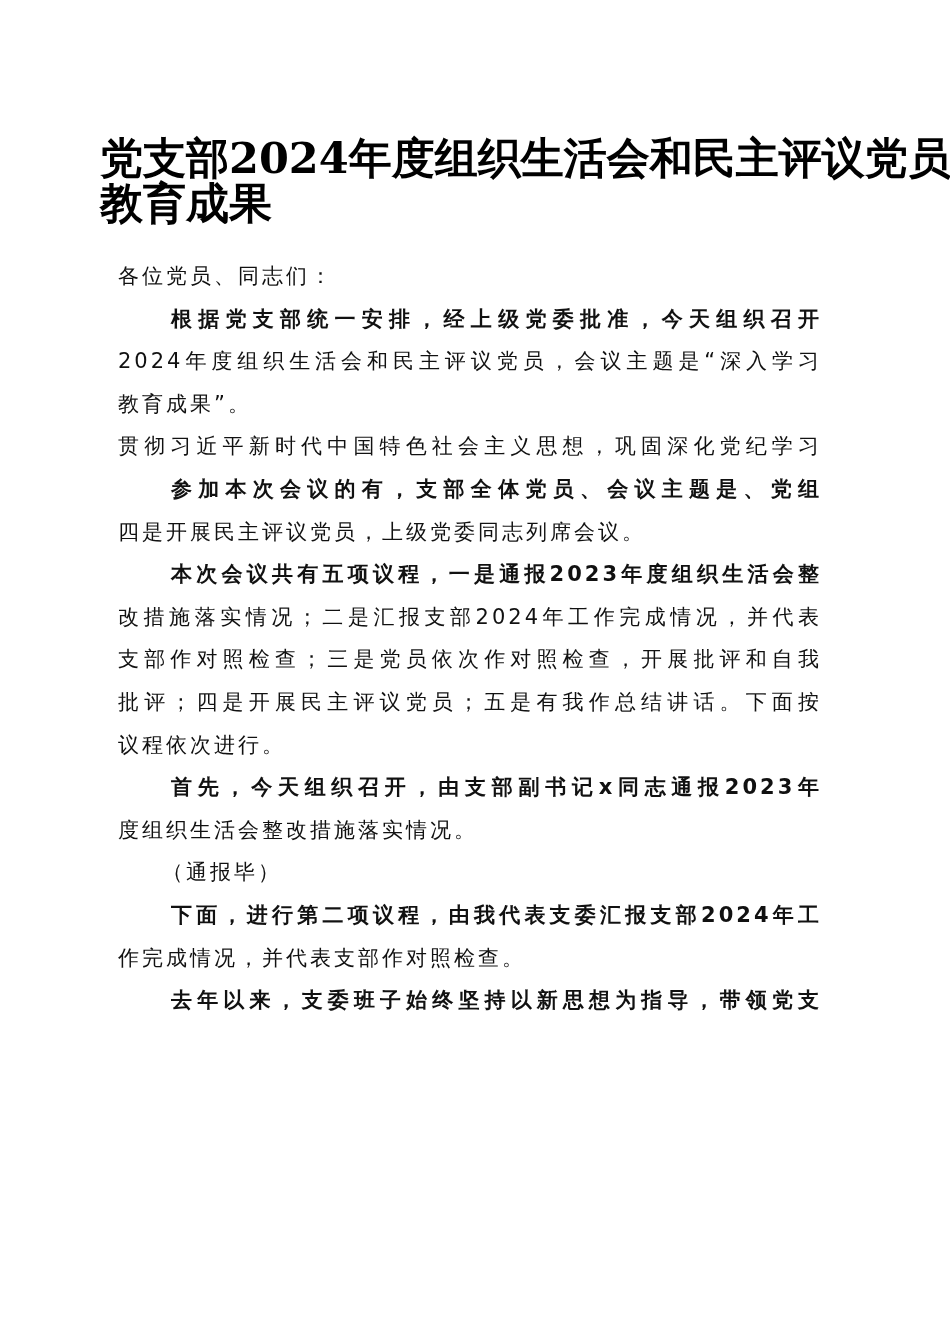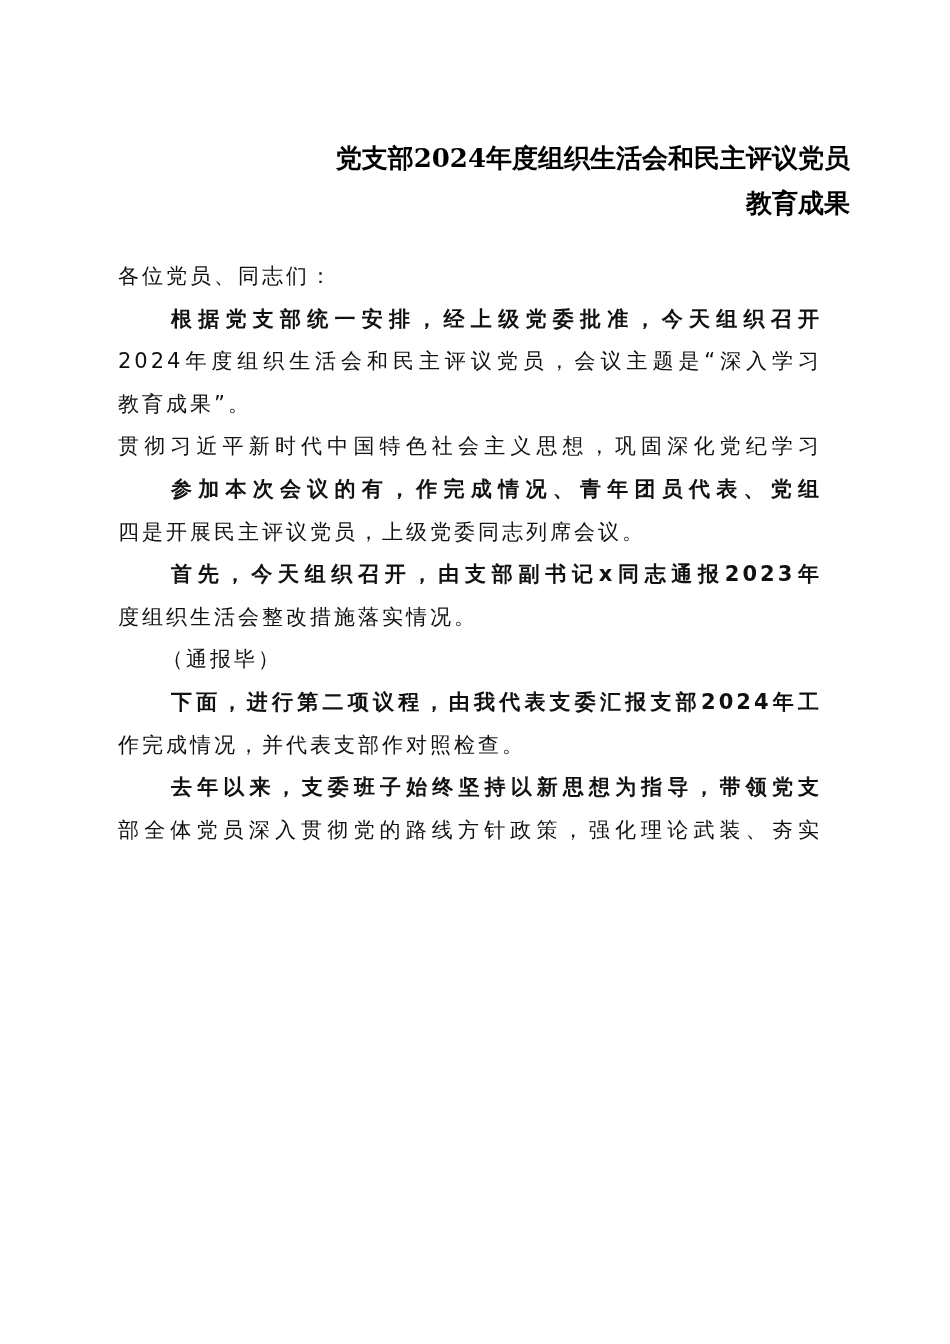--- a/index.html
+++ b/index.html
@@ -2,23 +2,23 @@
 <html><head>
 <meta charset="utf-8">
 <style>
   html, body { margin: 0; padding: 0; background: #ffffff; }
   body { width: 950px; height: 1344px; position: relative; overflow: hidden; }
   .page {
     position: absolute; left: 0; top: 0; width: 950px; height: 1344px; background: #ffffff;
   }
   .title {
     position: absolute; left: 100px; width: 750px; top: 136px;
-    text-align: right;
+    text-align: left;
     font-family: "DejaVu Serif", "Liberation Serif", serif;
-    font-weight: bold; font-size: 26px; line-height: 45px; color: #000;
+    font-weight: bold; font-size: 43px; line-height: 45px; color: #000;
     letter-spacing: 0px;
   }
   .title div { white-space: nowrap; }
   .body {
     position: absolute; left: 118px; width: 704px; top: 255px;
     font-family: "DejaVu Sans", "Liberation Sans", sans-serif;
     font-size: 21px; line-height: 42.6px; color: #111;
     letter-spacing: 3px;
   }
   .line { display: block; height: 42.6px; white-space: nowrap; text-align: justify; text-align-last: justify; }
@@ -40,37 +40,43 @@
     <span class="line last">各位党员、同志们：</span>
 
     <div>
       <span class="line indent">根据党支部统一安排，经上级党委批准，今天组织召开</span>
       <span class="line">2024年度组织生活会和民主评议党员，会议主题是“深入学习</span>
       <span class="line last">教育成果”。</span>
       <span class="line">贯彻习近平新时代中国特色社会主义思想，巩固深化党纪学习</span>
     </div>
 
     <div>
-      <span class="line indent">参加本次会议的有，作完成情况、青年团员代表、党组</span>
+      <span class="line indent">参加本次会议的有，支部全体党员、会议主题是、党组</span>
       <span class="line last">四是开展民主评议党员，上级党委同志列席会议。</span>
     </div>
 
+    <div>
+      <span class="line indent">本次会议共有五项议程，一是通报2023年度组织生活会整</span>
+      <span class="line">改措施落实情况；二是汇报支部2024年工作完成情况，并代表</span>
+      <span class="line">支部作对照检查；三是党员依次作对照检查，开展批评和自我</span>
+      <span class="line">批评；四是开展民主评议党员；五是有我作总结讲话。下面按</span>
+      <span class="line last">议程依次进行。</span>
+    </div>
 
     <div>
       <span class="line indent">首先，今天组织召开，由支部副书记x同志通报2023年</span>
       <span class="line last">度组织生活会整改措施落实情况。</span>
     </div>
 
     <div>
       <span class="line last indent1">（通报毕）</span>
     </div>
 
     <div>
       <span class="line indent">下面，进行第二项议程，由我代表支委汇报支部2024年工</span>
       <span class="line last">作完成情况，并代表支部作对照检查。</span>
     </div>
 
     <div>
       <span class="line indent">去年以来，支委班子始终坚持以新思想为指导，带领党支</span>
-      <span class="line">部全体党员深入贯彻党的路线方针政策，强化理论武装、夯实</span>
     </div>
   </div>
 </div>
 
 </body></html>

